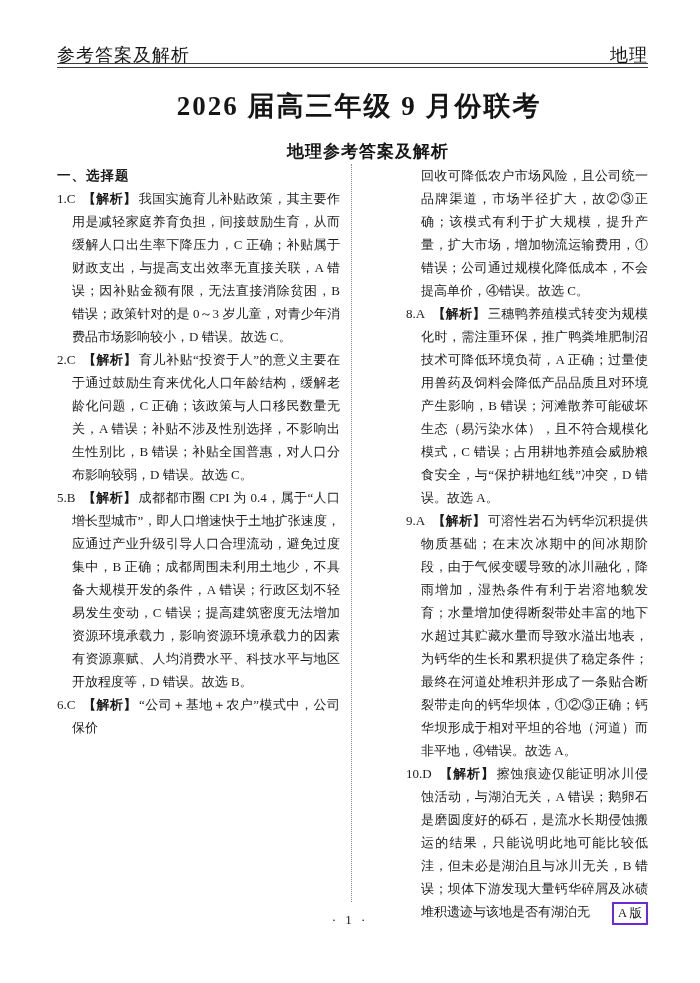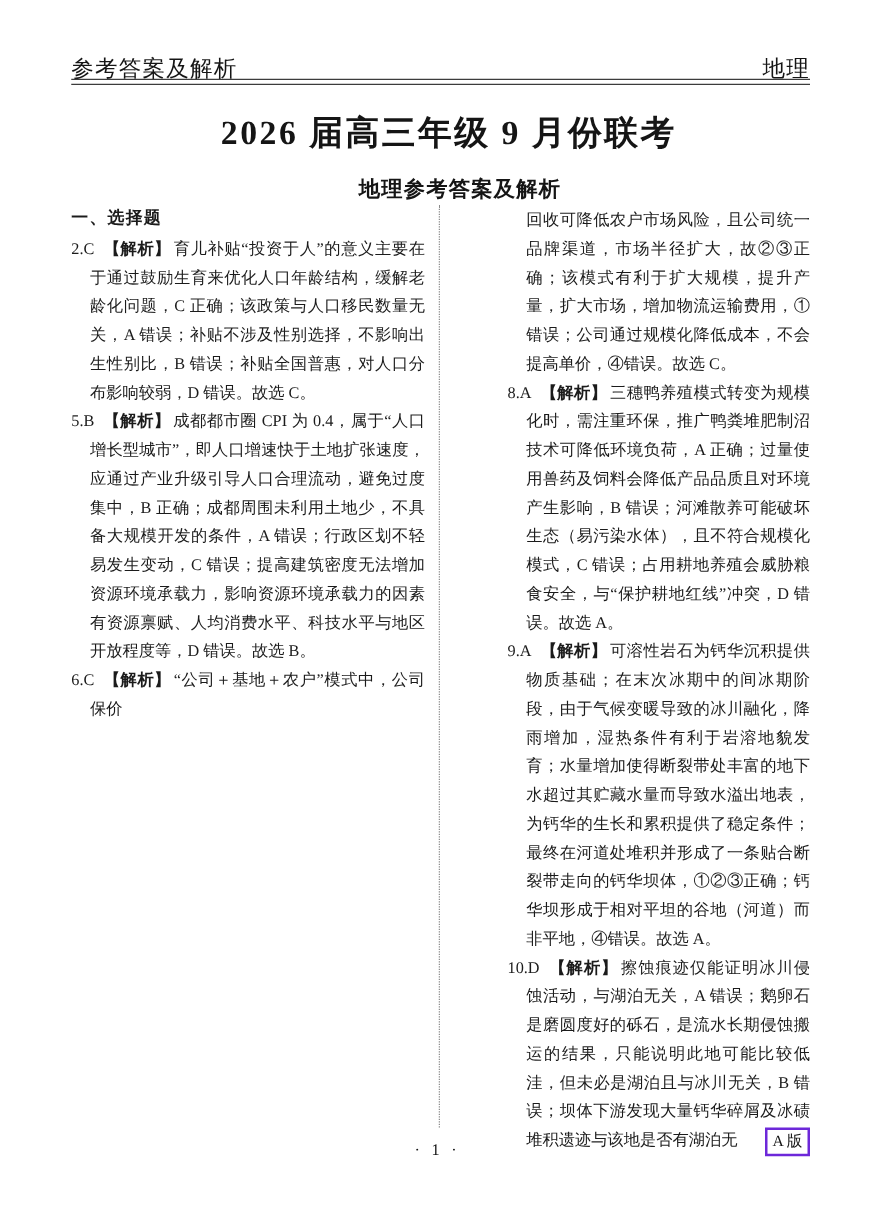--- a/index.html
+++ b/index.html
@@ -44,21 +44,21 @@
   }
   .col-left{width:283px;flex:0 0 283px;}
   .divider{
     flex:0 0 0;border-left:1px dotted #8a8a8a;
     margin-left:11px;margin-right:6px;height:738px;
   }
   .col-right{flex:1;margin-left:48px;}
 
   .section-heading{
     font-weight:700;font-size:13.5px;letter-spacing:1px;
-    font-family:Liberation Mono, monospace;
+    font-family:Liberation Serif, serif;
   }
   .item{margin:0;padding-left:15px;text-indent:-15px;}
   .item .num{margin-right:7px;white-space:nowrap;}
   .item .tag{
     font-family:"Liberation Sans","DejaVu Sans",sans-serif;
     font-weight:700;margin-right:2px;
   }
   .continuation{margin:0;padding-left:15px;}
 
   
@@ -85,20 +85,23 @@
 
   <h1 class="title">2026 届高三年级 9 月份联考</h1>
   <h2 class="subtitle">地理参考答案及解析</h2>
 
   <div class="columns">
 
     <section class="col col-left">
       <div class="section-heading">一、选择题</div>
 
       <div class="item">
+        <span class="num">1.C</span><b class="tag">【解析】</b><span class="txt">我国实施育儿补贴政策，其主要作用是减轻家庭养育负担，间接鼓励生育，从而缓解人口出生率下降压力，C 正确；补贴属于财政支出，与提高支出效率无直接关联，A 错误；因补贴金额有限，无法直接消除贫困，B 错误；政策针对的是 0～3 岁儿童，对青少年消费品市场影响较小，D 错误。故选 C。</span>
+      </div>
+      <div class="item">
         <span class="num">2.C</span><b class="tag">【解析】</b><span class="txt">育儿补贴“投资于人”的意义主要在于通过鼓励生育来优化人口年龄结构，缓解老龄化问题，C 正确；该政策与人口移民数量无关，A 错误；补贴不涉及性别选择，不影响出生性别比，B 错误；补贴全国普惠，对人口分布影响较弱，D 错误。故选 C。</span>
       </div>
       <div class="item">
         <span class="num">5.B</span><b class="tag">【解析】</b><span class="txt">成都都市圈 CPI 为 0.4，属于“人口增长型城市”，即人口增速快于土地扩张速度，应通过产业升级引导人口合理流动，避免过度集中，B 正确；成都周围未利用土地少，不具备大规模开发的条件，A 错误；行政区划不轻易发生变动，C 错误；提高建筑密度无法增加资源环境承载力，影响资源环境承载力的因素有资源禀赋、人均消费水平、科技水平与地区开放程度等，D 错误。故选 B。</span>
       </div>
       <div class="item">
         <span class="num">6.C</span><b class="tag">【解析】</b><span class="txt">“公司＋基地＋农户”模式中，公司保价</span>
       </div>
     </section>
 

